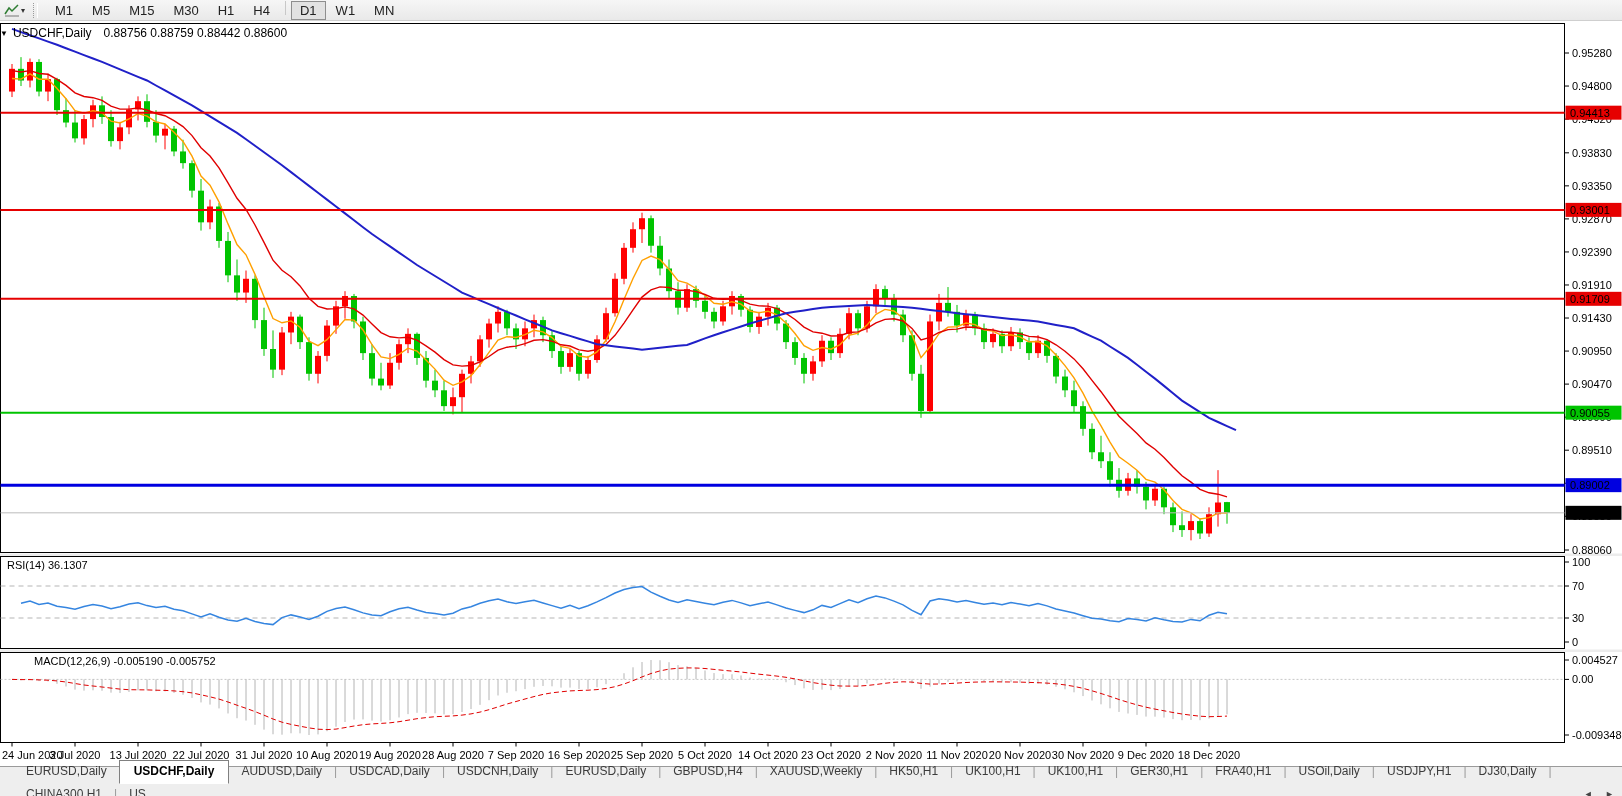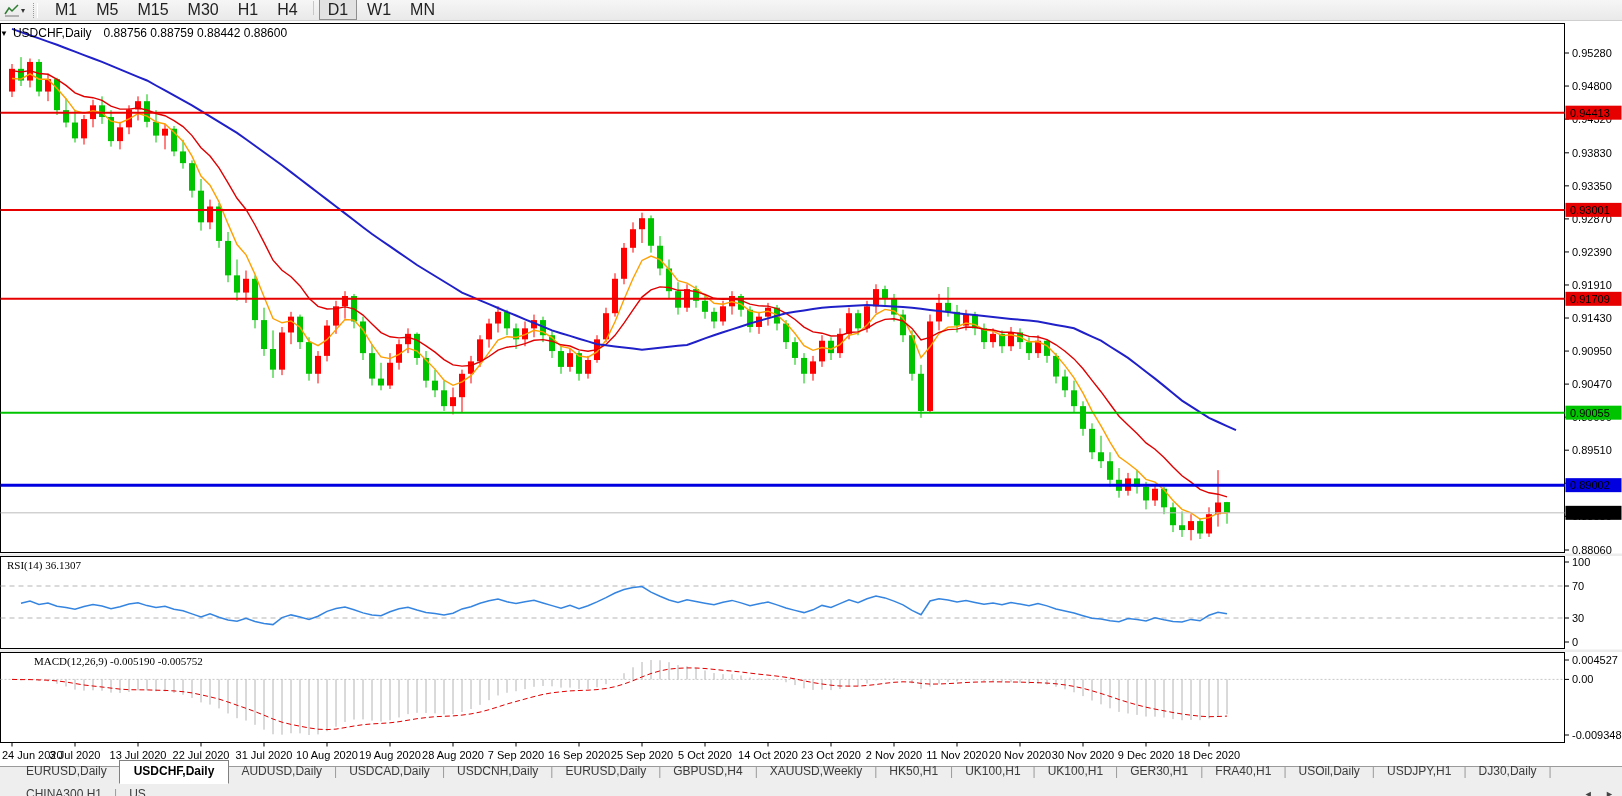--- a/index.html
+++ b/index.html
@@ -4,32 +4,32 @@
 <style>
   html,body{margin:0;padding:0;background:#fff;}
   .app{position:relative;width:1622px;height:796px;overflow:hidden;background:#fff;
        font-family:"Liberation Sans",sans-serif;-webkit-font-smoothing:antialiased;}
   
   .toolbar{height:21px;background:linear-gradient(#f6f6f6,#e9e9e9);border-bottom:1px solid #cfcfcf;
            display:flex;align-items:center;padding-left:4px;box-sizing:border-box;}
   .tbicon{display:inline-flex;align-items:center;margin-right:1px;}
   .tbcaret{font-size:8px;color:#333;margin:0 4px 0 0;}
   .grip{width:3px;height:15px;border-left:1px dotted #9a9a9a;border-right:1px solid #fff;margin:0 8px 0 4px;}
-  .tfbtn{font-size:16px;line-height:15px;color:#222;padding:1px 8px;border:1px solid transparent;
+  .tfbtn{font-size:13px;line-height:15px;color:#222;padding:1px 8px;border:1px solid transparent;
          margin-right:1px;cursor:default;}
   .tfbtn.active{background:#e2e2e2;border:1px solid #8f8f8f;text-align:center;}
   .tfsep{width:1px;height:14px;background:#c8c8c8;margin:0 5px;display:inline-block;}
   
   .chart{position:relative;width:1622px;height:745px;background:#fff;}
   #cv{display:block;}
   #cv text{font-family:"Liberation Sans",sans-serif;font-size:11px;fill:#000;}
   .titlebar{position:absolute;left:0;top:5px;font-size:12px;color:#000;white-space:nowrap;}
   .titlebar .tri{font-size:8px;margin-right:5px;vertical-align:1px;}
   .titlebar .sym{margin-right:12px;}
-  .plabel{position:absolute;left:7px;font-size:11px;color:#000;white-space:nowrap;font-family:Liberation Serif, serif;}
+  .plabel{position:absolute;left:7px;font-size:11px;color:#000;white-space:nowrap;}
   .rsil{top:538px;}
   .macdl{top:634px;padding-left:27px;}
   
   .tabbar{position:relative;height:40px;background:#eeeeee;border-top:1px solid #9a9a9a;
           display:flex;align-items:flex-end;padding-left:14px;box-sizing:border-box;}
   .tab{display:inline-block;font-size:12px;color:#3c3c3c;padding:4px 12px 5px;cursor:default;white-space:nowrap;}
   .tab.active{background:#fff;border:1px solid #808080;border-bottom:1px solid #fff;font-weight:bold;
               color:#000;padding:3px 14px 5px;margin-bottom:-1px;}
   .tabsep{color:#999;font-size:12px;padding-bottom:5px;}
   .tabarrows{position:absolute;right:4px;bottom:5px;}

